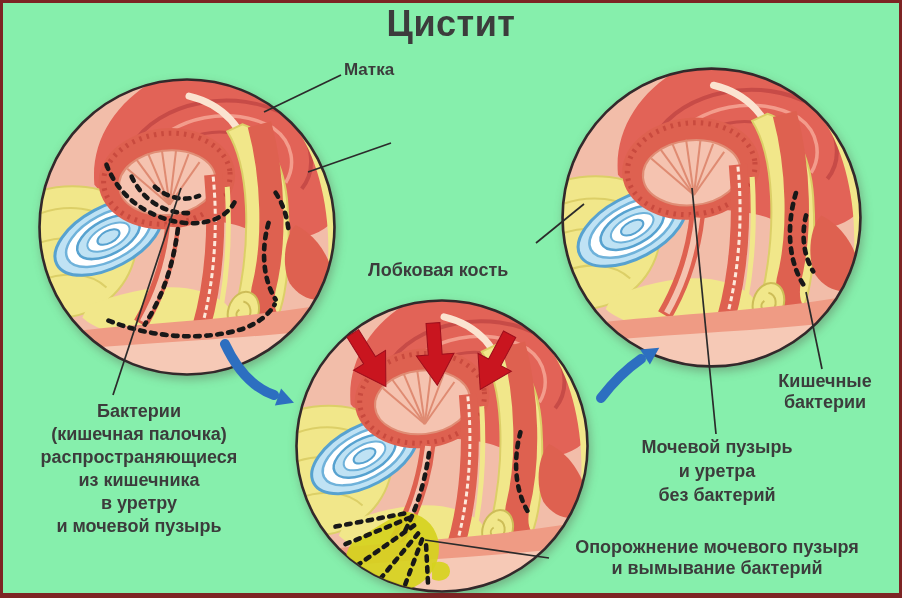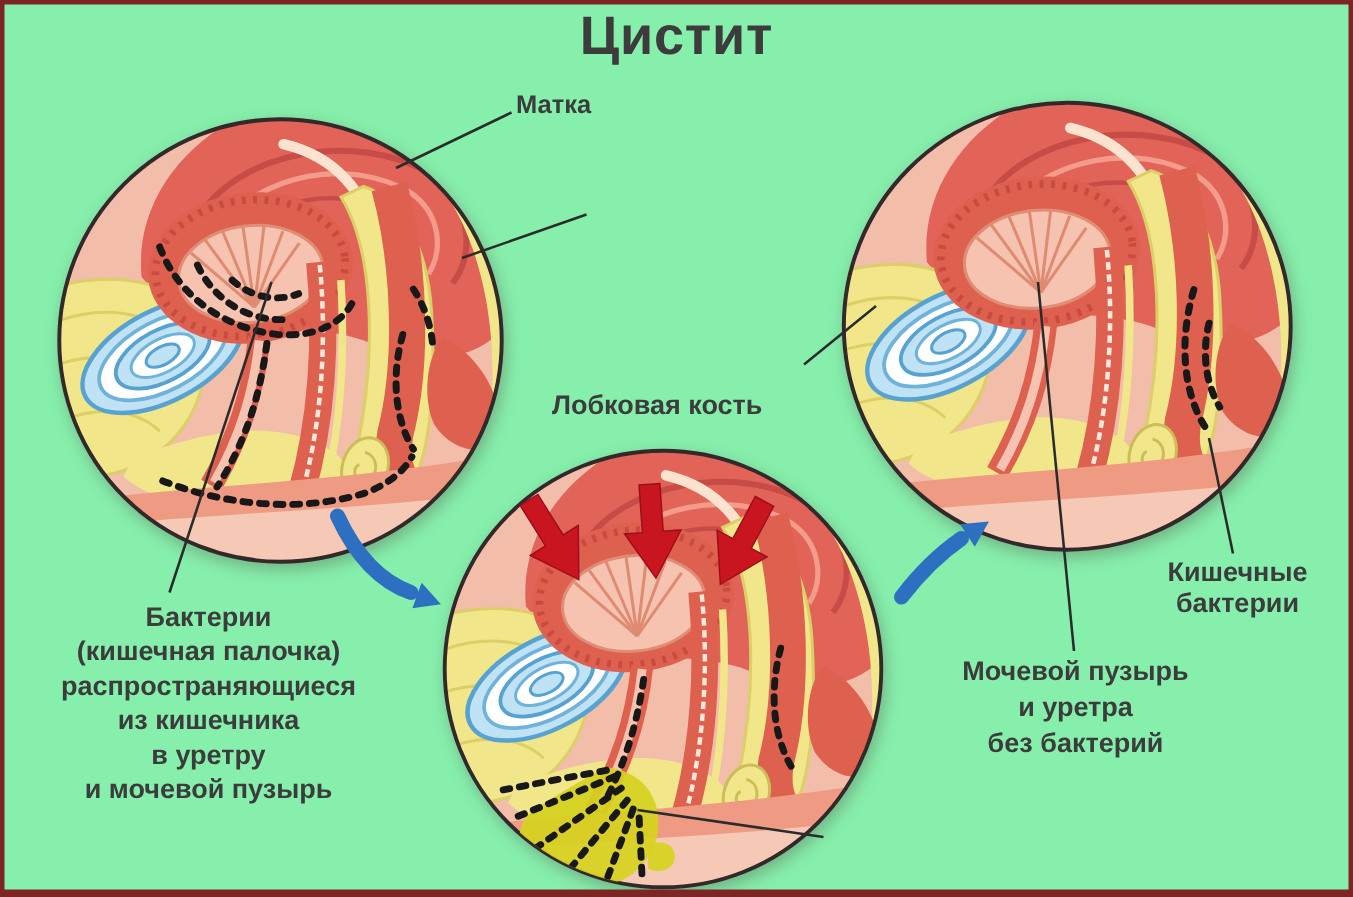--- a/index.html
+++ b/index.html
@@ -185,14 +185,16 @@
 (кишечная палочка)
 распространяющиеся
 из кишечника
 в уретру
 и мочевой пузырь</div>
   <div class="lbl lbl-clean">Мочевой пузырь
 и уретра
 без бактерий</div>
   <div class="lbl lbl-intestinal">Кишечные
 бактерии</div>
+  <div class="lbl lbl-flush">Опорожнение мочевого пузыря
+и вымывание бактерий</div>
 
 </div>
 
 </body></html>

